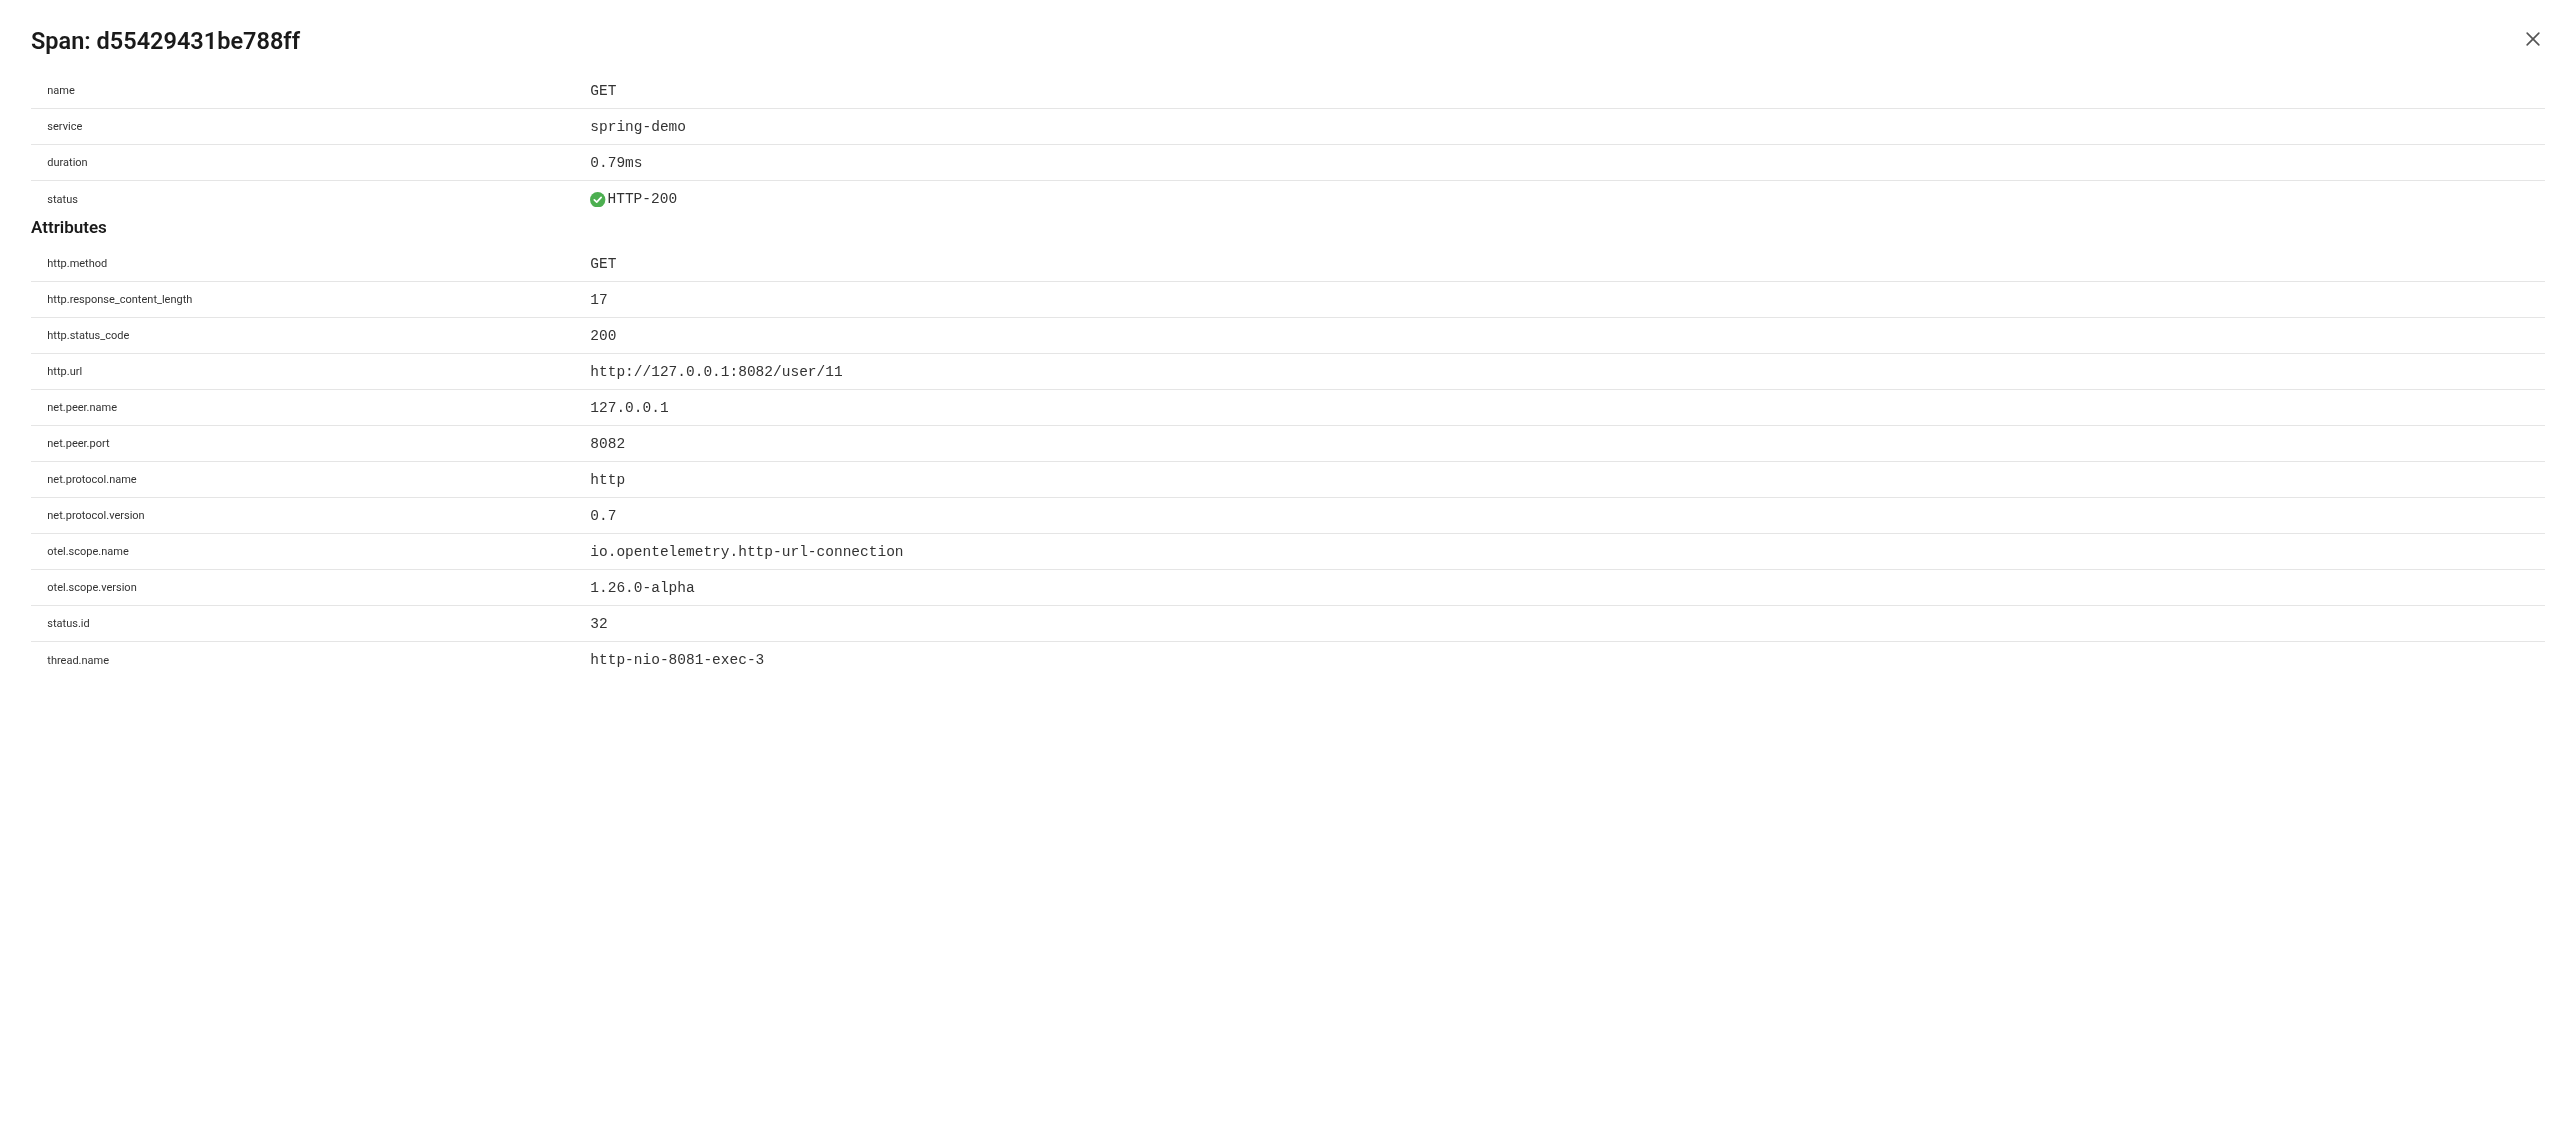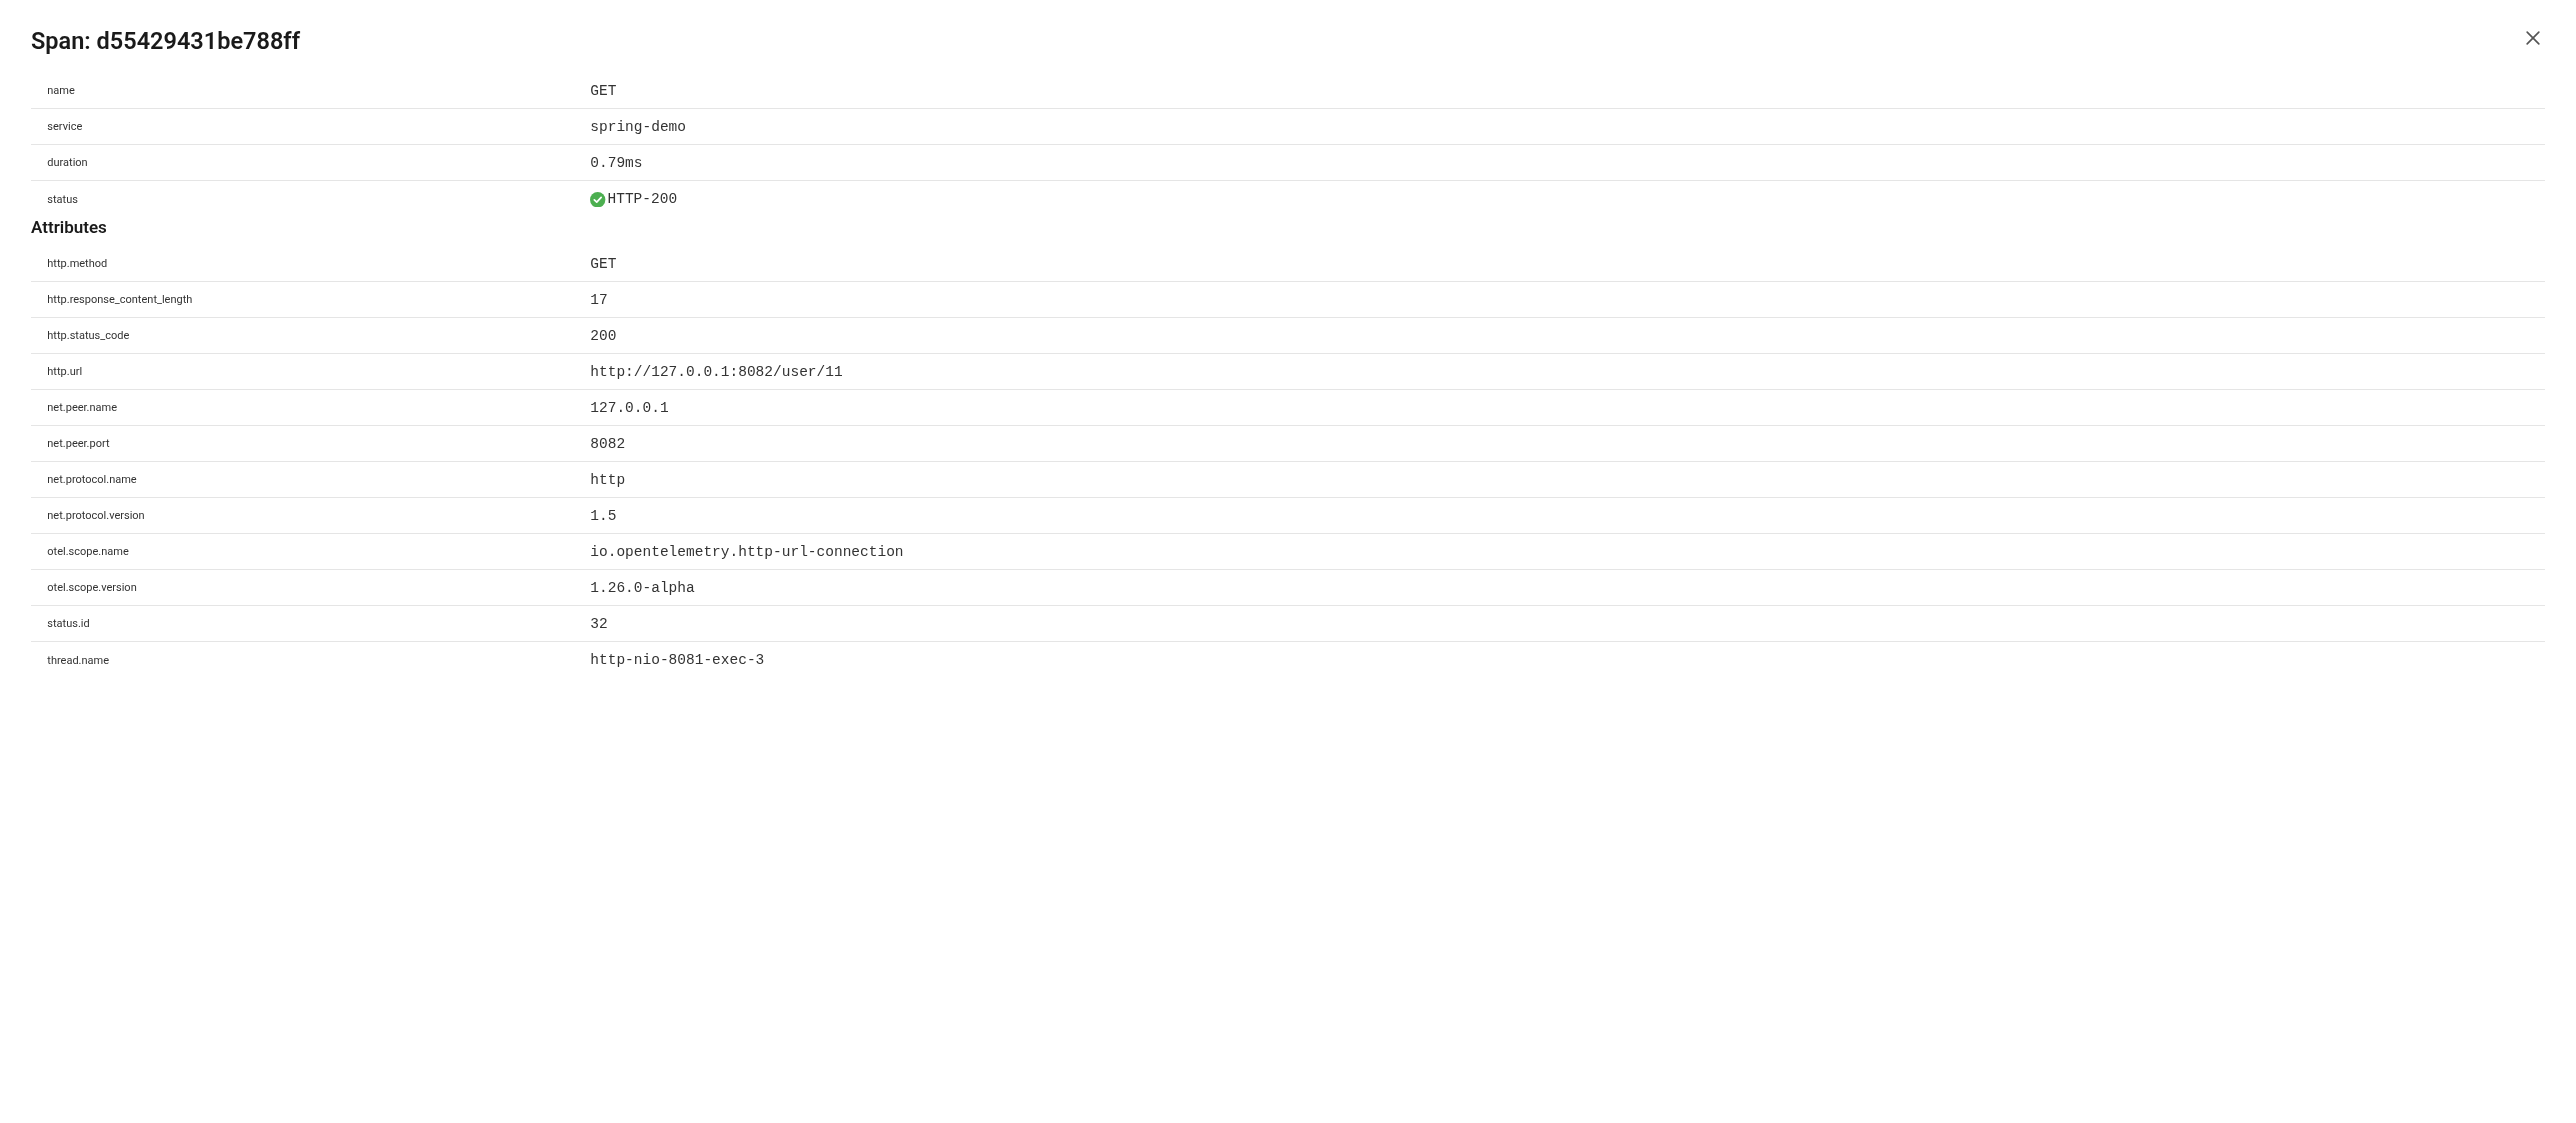--- a/index.html
+++ b/index.html
@@ -5,20 +5,21 @@
   * { box-sizing: border-box; margin: 0; padding: 0; }
   body {
     font-family: -apple-system, BlinkMacSystemFont, "Segoe UI", Roboto, Helvetica, Arial, sans-serif;
     background: #fff;
     color: #1a1a1a;
     padding: 27px 31px;
   }
   .header-row {
     display: flex;
     justify-content: space-between;
+    align-items: center;
     margin-bottom: 18px;
   }
   .span-title {
     font-size: 23.5px;
     font-weight: 600;
     color: #1a1a1a;
   }
   .close-btn {
     width: 25px;
     height: 25px;
@@ -160,21 +161,21 @@
     </div>
     <div class="kv-row">
       <div class="kv-key">net.protocol.name</div>
       <div class="kv-val">
         <span>http</span>
       </div>
     </div>
     <div class="kv-row">
       <div class="kv-key">net.protocol.version</div>
       <div class="kv-val">
-        <span>1.5</span>
+        <span>0.7</span>
       </div>
     </div>
     <div class="kv-row">
       <div class="kv-key">otel.scope.name</div>
       <div class="kv-val">
         <span>io.opentelemetry.http-url-connection</span>
       </div>
     </div>
     <div class="kv-row">
       <div class="kv-key">otel.scope.version</div>

